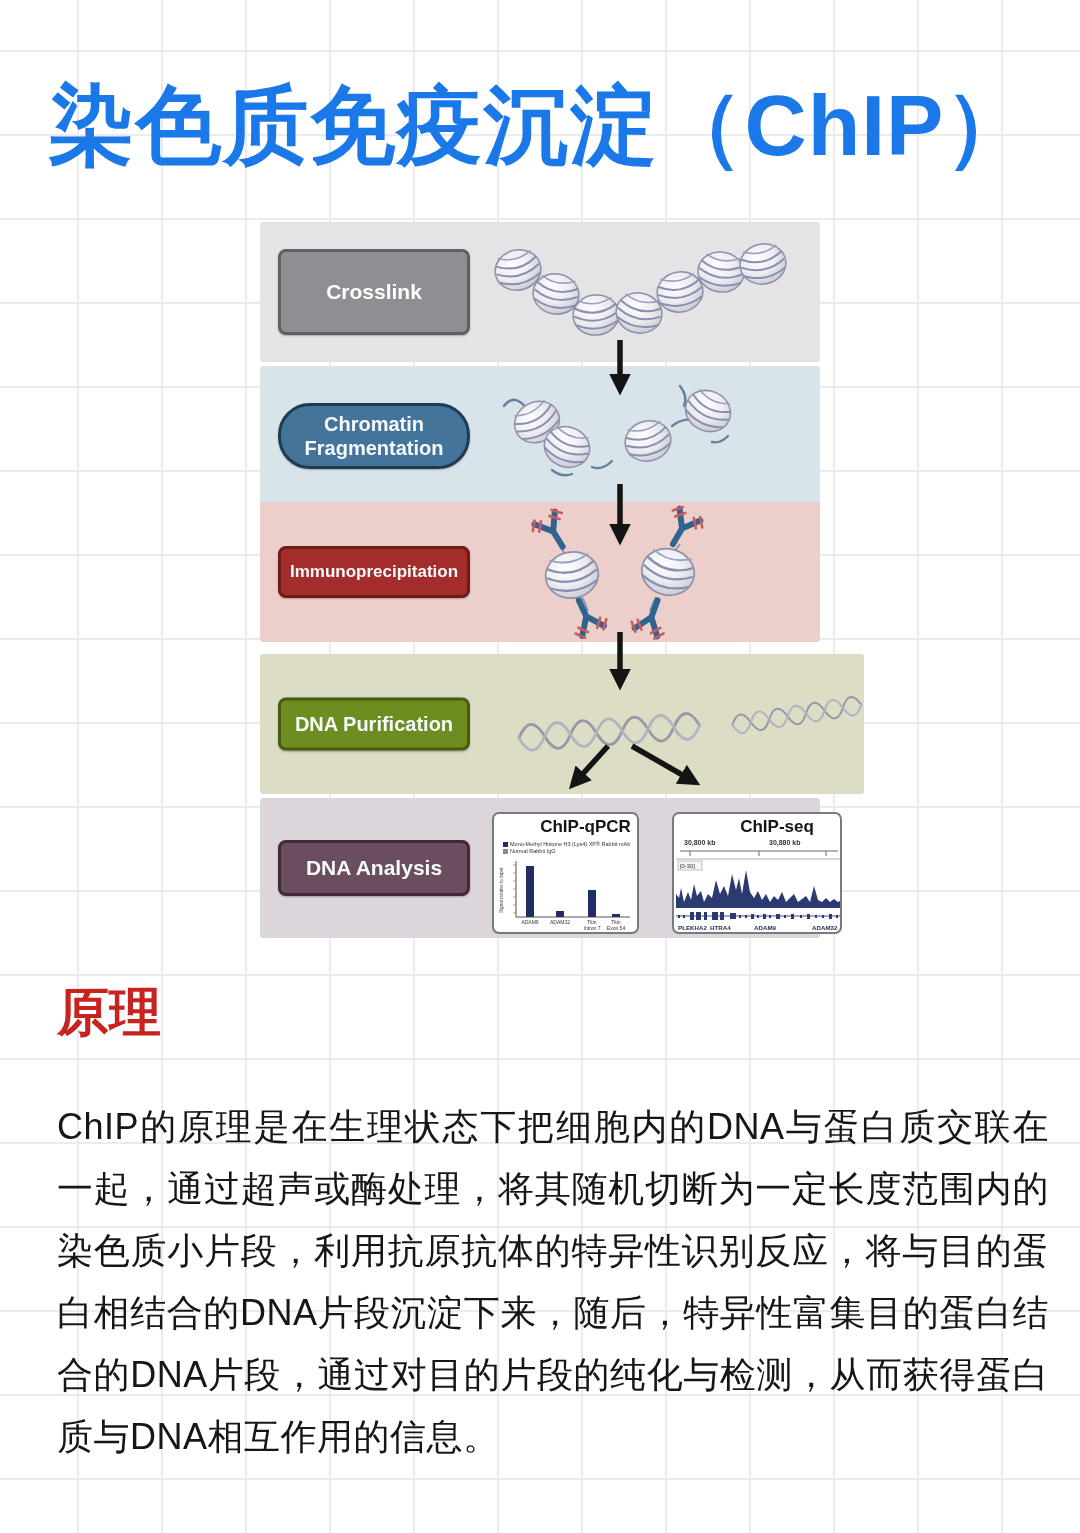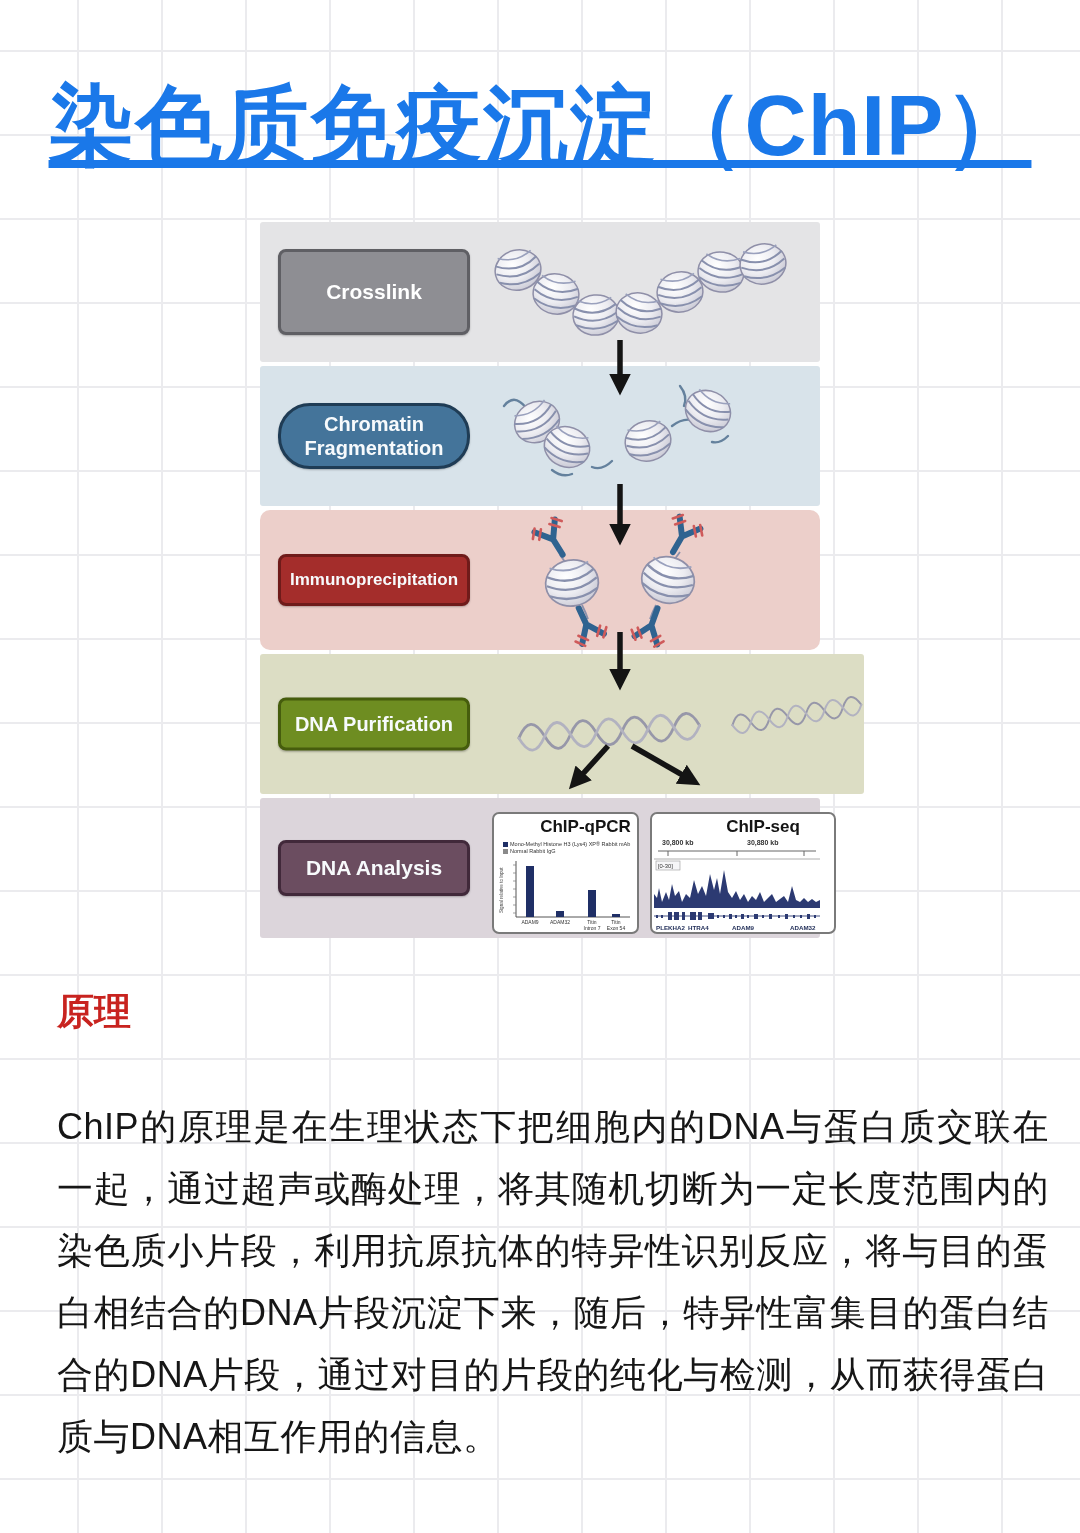--- a/index.html
+++ b/index.html
@@ -7,43 +7,43 @@
   #page{position:relative;width:1080px;height:1533px;overflow:hidden;
     background-color:#ffffff;
     background-image:linear-gradient(#ebebee 2px,transparent 2px),
                      linear-gradient(90deg,#ebebee 2px,transparent 2px);
     background-size:84px 84px;
     background-position:-7px -34px;}
   
   #title{position:absolute;top:68px;left:0;width:100%;text-align:center;
     font-size:86px;font-weight:bold;white-space:nowrap;letter-spacing:1px;}
   
-  #principle-heading{position:absolute;left:57px;top:984px;font-size:37px;font-weight:bold;line-height:56px;}
+  #principle-heading{position:absolute;left:57px;top:984px;font-size:52px;font-weight:bold;line-height:56px;}
   #body-text{position:absolute;left:57px;top:1096px;width:992px;font-size:36px;
     line-height:62px;color:#161616;letter-spacing:0.5px;text-align:justify;}
   
   #diagram{position:absolute;left:260px;top:222px;width:560px;height:716px;}
   .band{position:absolute;left:0;width:560px;height:140px;background:var(--band);border-radius:3px;}
-  .band-0{top:0;} .band-1{top:144px;} .band-2{top:288px;border-radius:10px;} .band-3{top:432px;padding-left:44px;} .band-4{top:576px;}
+  .band-0{top:0;} .band-1{top:144px;} .band-2{top:280px;} .band-3{top:432px;padding-left:44px;} .band-4{top:576px;}
   .art{position:absolute;inset:0;}
   .step-btn{position:absolute;left:18px;top:50%;transform:translateY(-50%);
     width:192px;box-sizing:border-box;background:var(--btn);border:3px solid var(--btnb);
     border-radius:8px;color:#f7fafc;font-weight:bold;text-align:center;
     box-shadow:0 1px 2px rgba(0,0,0,.25);}
   .band-0 .step-btn{font-size:21px;padding:28px 2px;color:#fff;}
   .band-1 .step-btn{font-size:20px;line-height:24px;padding:6px 2px;border-radius:32px;}
   .band-2 .step-btn{font-size:17px;padding:13px 0;}
   .band-3 .step-btn{font-size:20px;padding:12px 2px;}
   .band-4 .step-btn{font-size:21px;padding:13px 18px;}
   #arrows{position:absolute;inset:0;pointer-events:none;}
   
   .panel{position:absolute;top:14px;height:122px;background:#fff;border:2px solid #7a7a7a;
     border-radius:7px;box-sizing:border-box;overflow:hidden;}
   #panel-qpcr{left:232px;width:147px;}
-  #panel-seq{left:390px;width:186px;}
+  #panel-seq{left:412px;width:170px;}
   .panel-title{text-align:center;font-weight:bold;font-size:17px;color:#141414;margin-top:3px;margin-left:40px;}
   .legend{position:absolute;left:9px;top:27px;font-size:5.5px;color:#333;}
   .lg-row{display:flex;align-items:center;gap:2px;line-height:7px;white-space:nowrap;}
   .lg-sw{display:inline-block;width:5px;height:5px;flex:none;}
   .qpcr-chart{position:absolute;left:2px;top:41px;}
   .seq-chart{position:absolute;left:2px;top:22px;}
   .hidden-defs{position:absolute;width:0;height:0;overflow:hidden;}
 </style>
 </head>
 <body>
@@ -69,21 +69,21 @@
     </g>
     <g id="helix" fill="none" stroke-linecap="round">
       <path d="M0,0 c8,-16 16,-16 24,0 s16,16 24,0 s16,-16 24,0 s16,16 24,0 s16,-16 24,0 s16,16 24,0 s16,-16 24,0" stroke="#9797a9" stroke-width="2.6"></path>
       <path d="M0,0 c8,16 16,16 24,0 s16,-16 24,0 s16,16 24,0 s16,-16 24,0 s16,16 24,0 s16,-16 24,0 s16,16 24,0" stroke="#b2b2c0" stroke-width="2.6"></path>
     </g>
   </defs>
 </svg>
 
 <div id="page">
 
-  <div id="title" style="color: rgb(26, 120, 233); text-decoration: underline;">染色质免疫沉淀（ChIP）</div>
+  <div id="title" style="color: rgb(26, 120, 233);">染色质免疫沉淀（ChIP）</div>
 
   <div id="diagram">
 
     <div class="band band-0" style="--band: #e4e4e6; --btn: #8e8e93; --btnb: #5f5f64;">
       <svg class="art" viewBox="0 0 560 140">
         <path d="M238,40 Q248,46 258,48 Q278,58 296,72 Q316,84 336,93 Q358,96 379,91 Q400,82 420,70 Q440,58 461,50 Q482,42 503,42 Q515,40 524,34" fill="none" stroke="#9a9ab5" stroke-width="2.4"></path>
         <use href="#bead" x="0" y="0" transform="translate(258,48) rotate(-14)"></use>
         <use href="#bead" transform="translate(296,72) rotate(10)"></use>
         <use href="#bead" transform="translate(336,93) rotate(-6)"></use>
         <use href="#bead" transform="translate(379,91) rotate(12)"></use>

